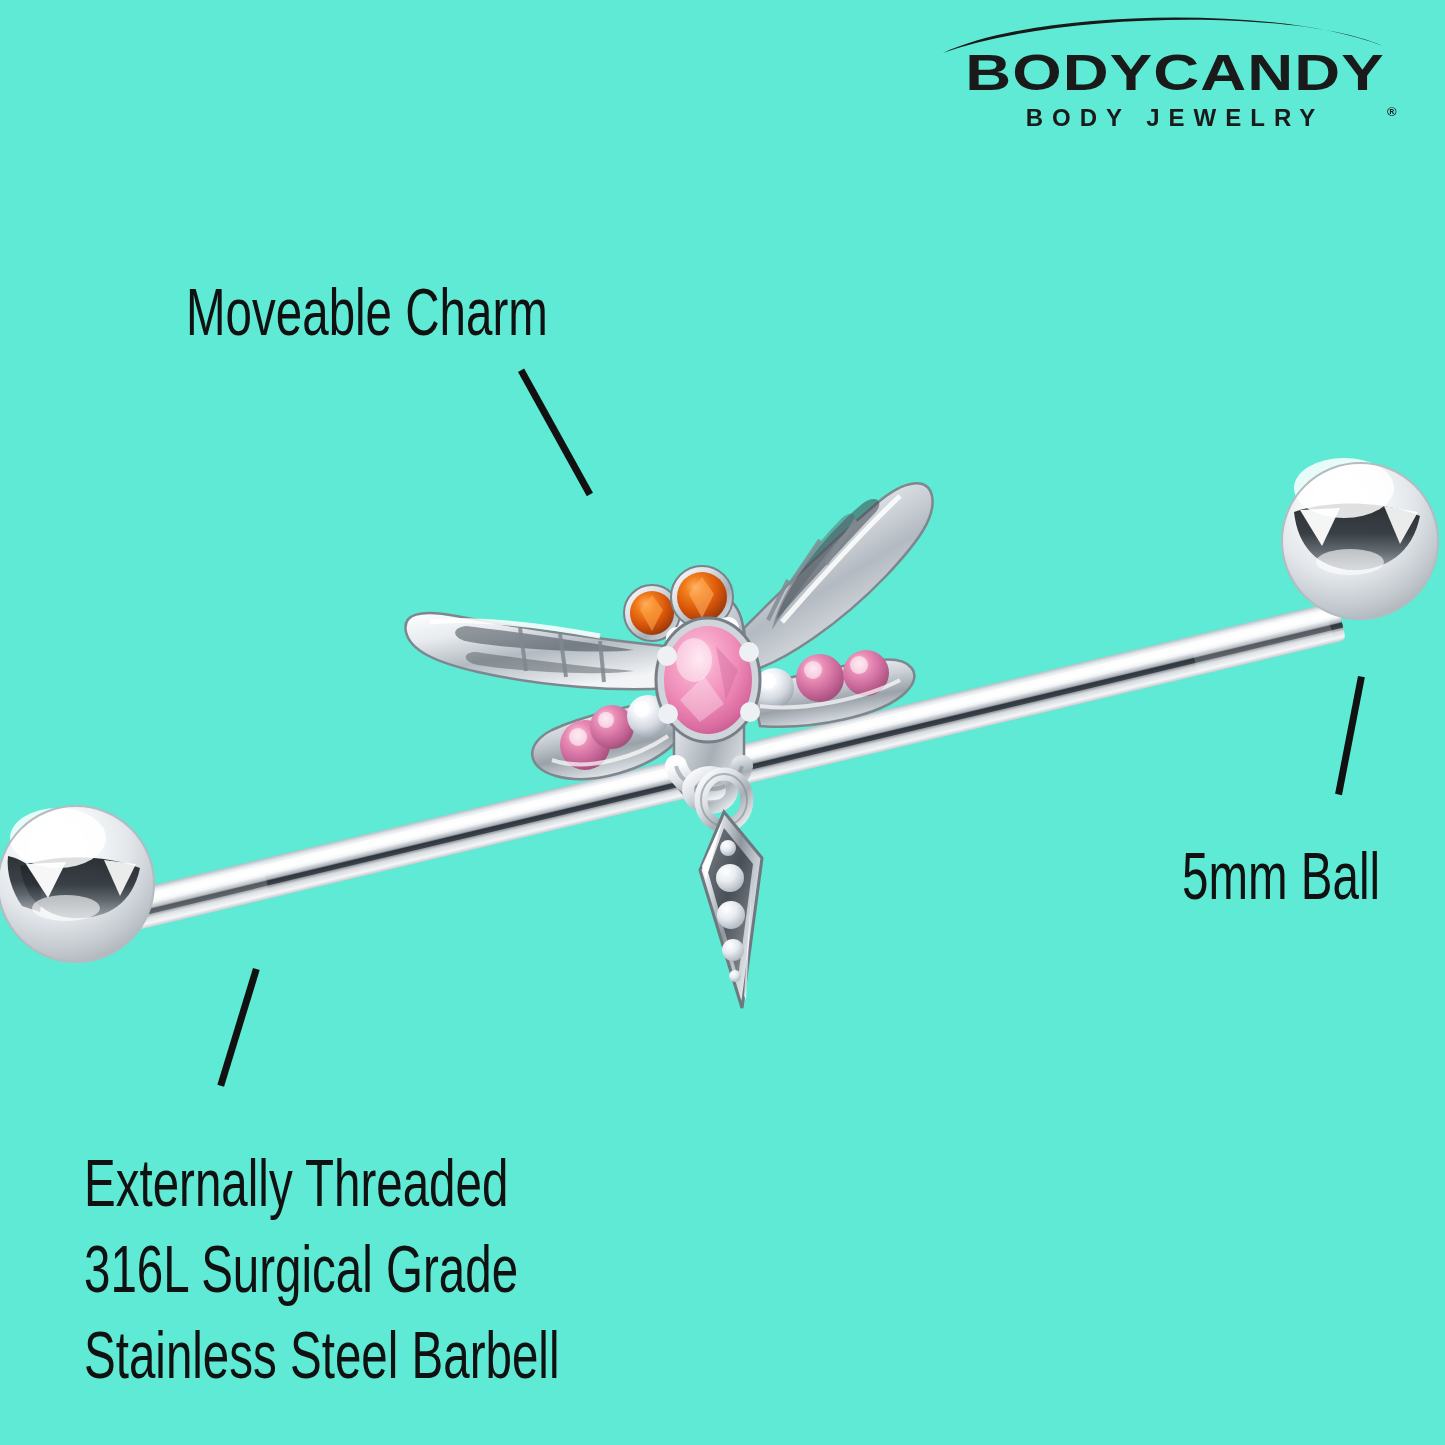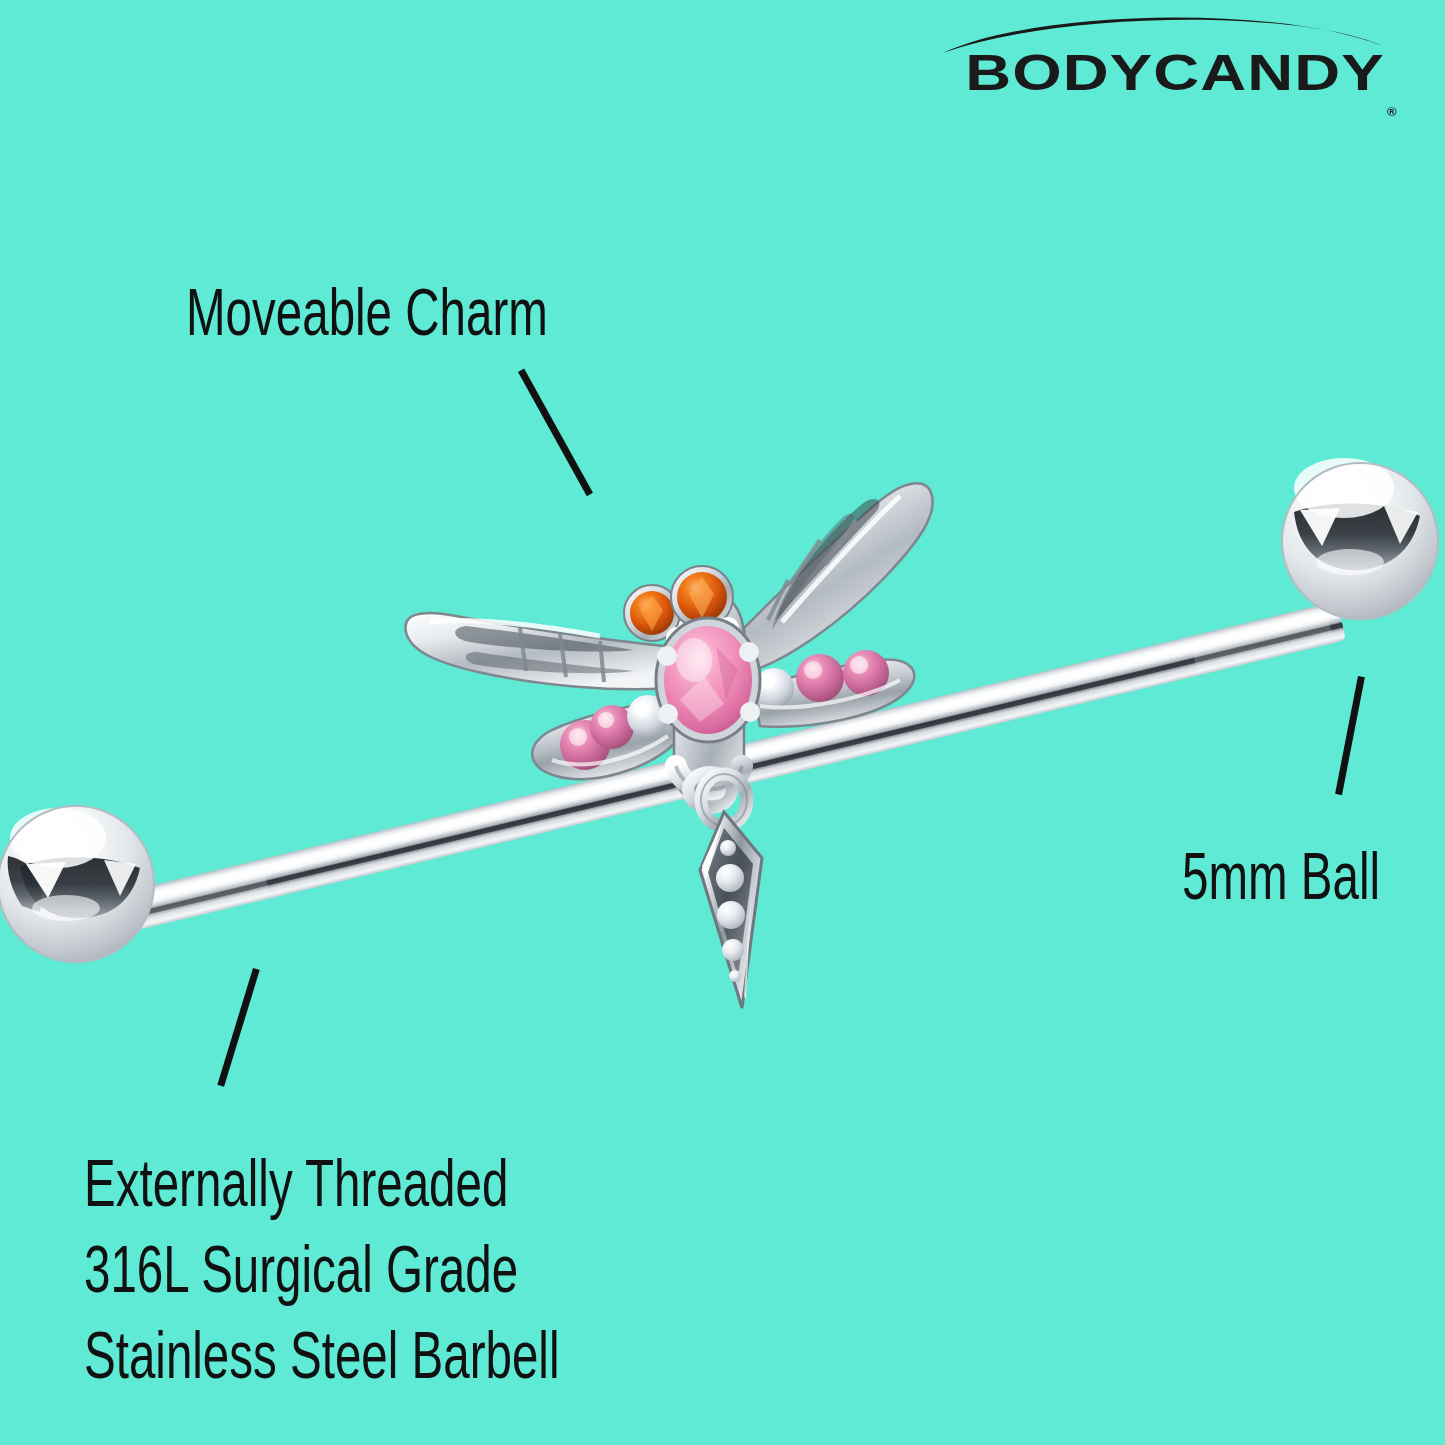--- a/index.html
+++ b/index.html
@@ -366,20 +366,21 @@
       <path d="M744 996 L 752 880 L 746 1000 Z" fill="#ffffff" opacity="0.7"></path>
     </g>
   </svg>
 
   <div id="brand-logo">
     <svg id="brand-arc" viewBox="0 0 500 48" xmlns="http://www.w3.org/2000/svg">
       <path d="M18 45 C 110 2, 348 -4, 458 38 C 420 22, 360 14, 288 12
                C 186 10, 82 22, 18 45 Z" fill="#1a1a1a"></path>
     </svg>
     <div id="brand-wordmark">BODYCANDY</div>
+    <div id="brand-tagline">BODY JEWELRY</div>
     <div id="brand-reg">®</div>
   </div>
 
   <div class="callout" id="label-moveable-charm">Moveable Charm</div>
   <div class="leader" id="leader-charm"></div>
 
   <div class="callout" id="label-ball">5mm Ball</div>
   <div class="leader" id="leader-ball"></div>
 
   <div class="callout" id="label-barbell">

